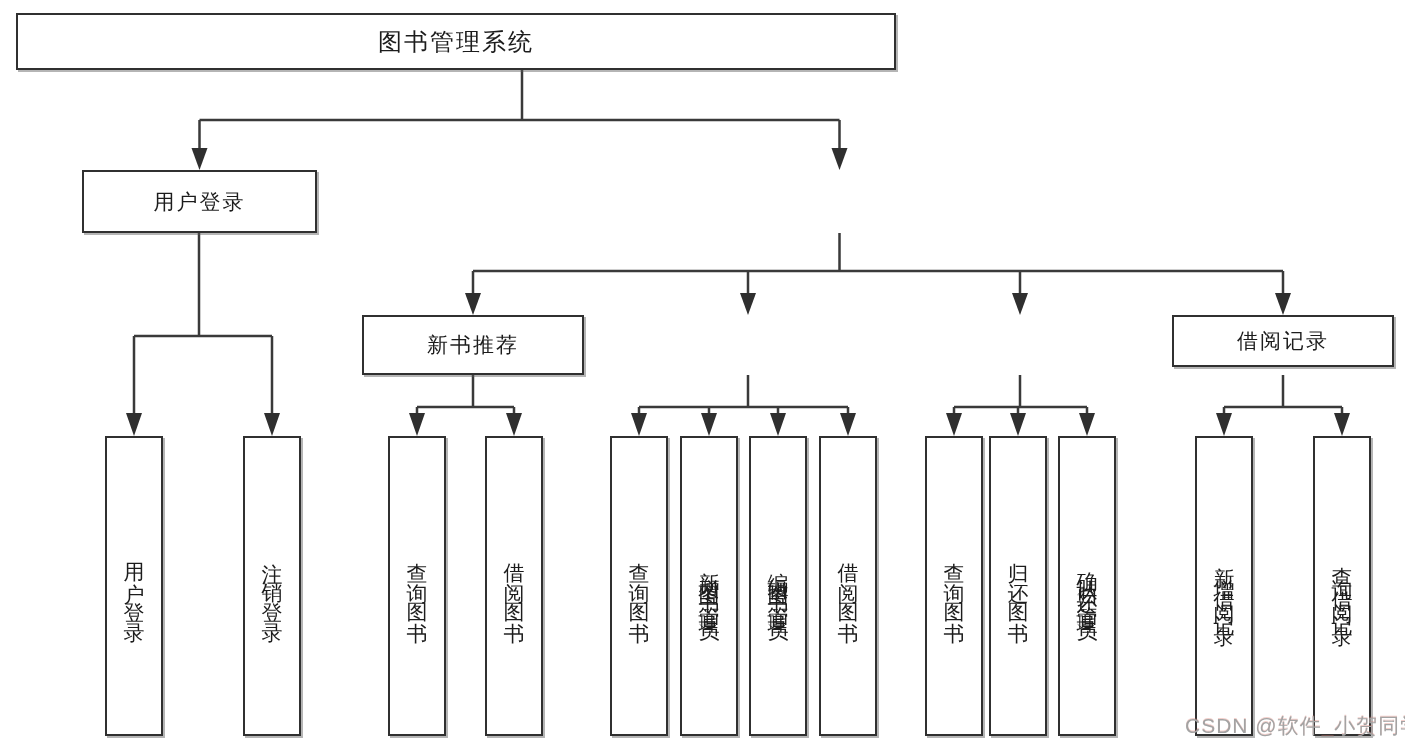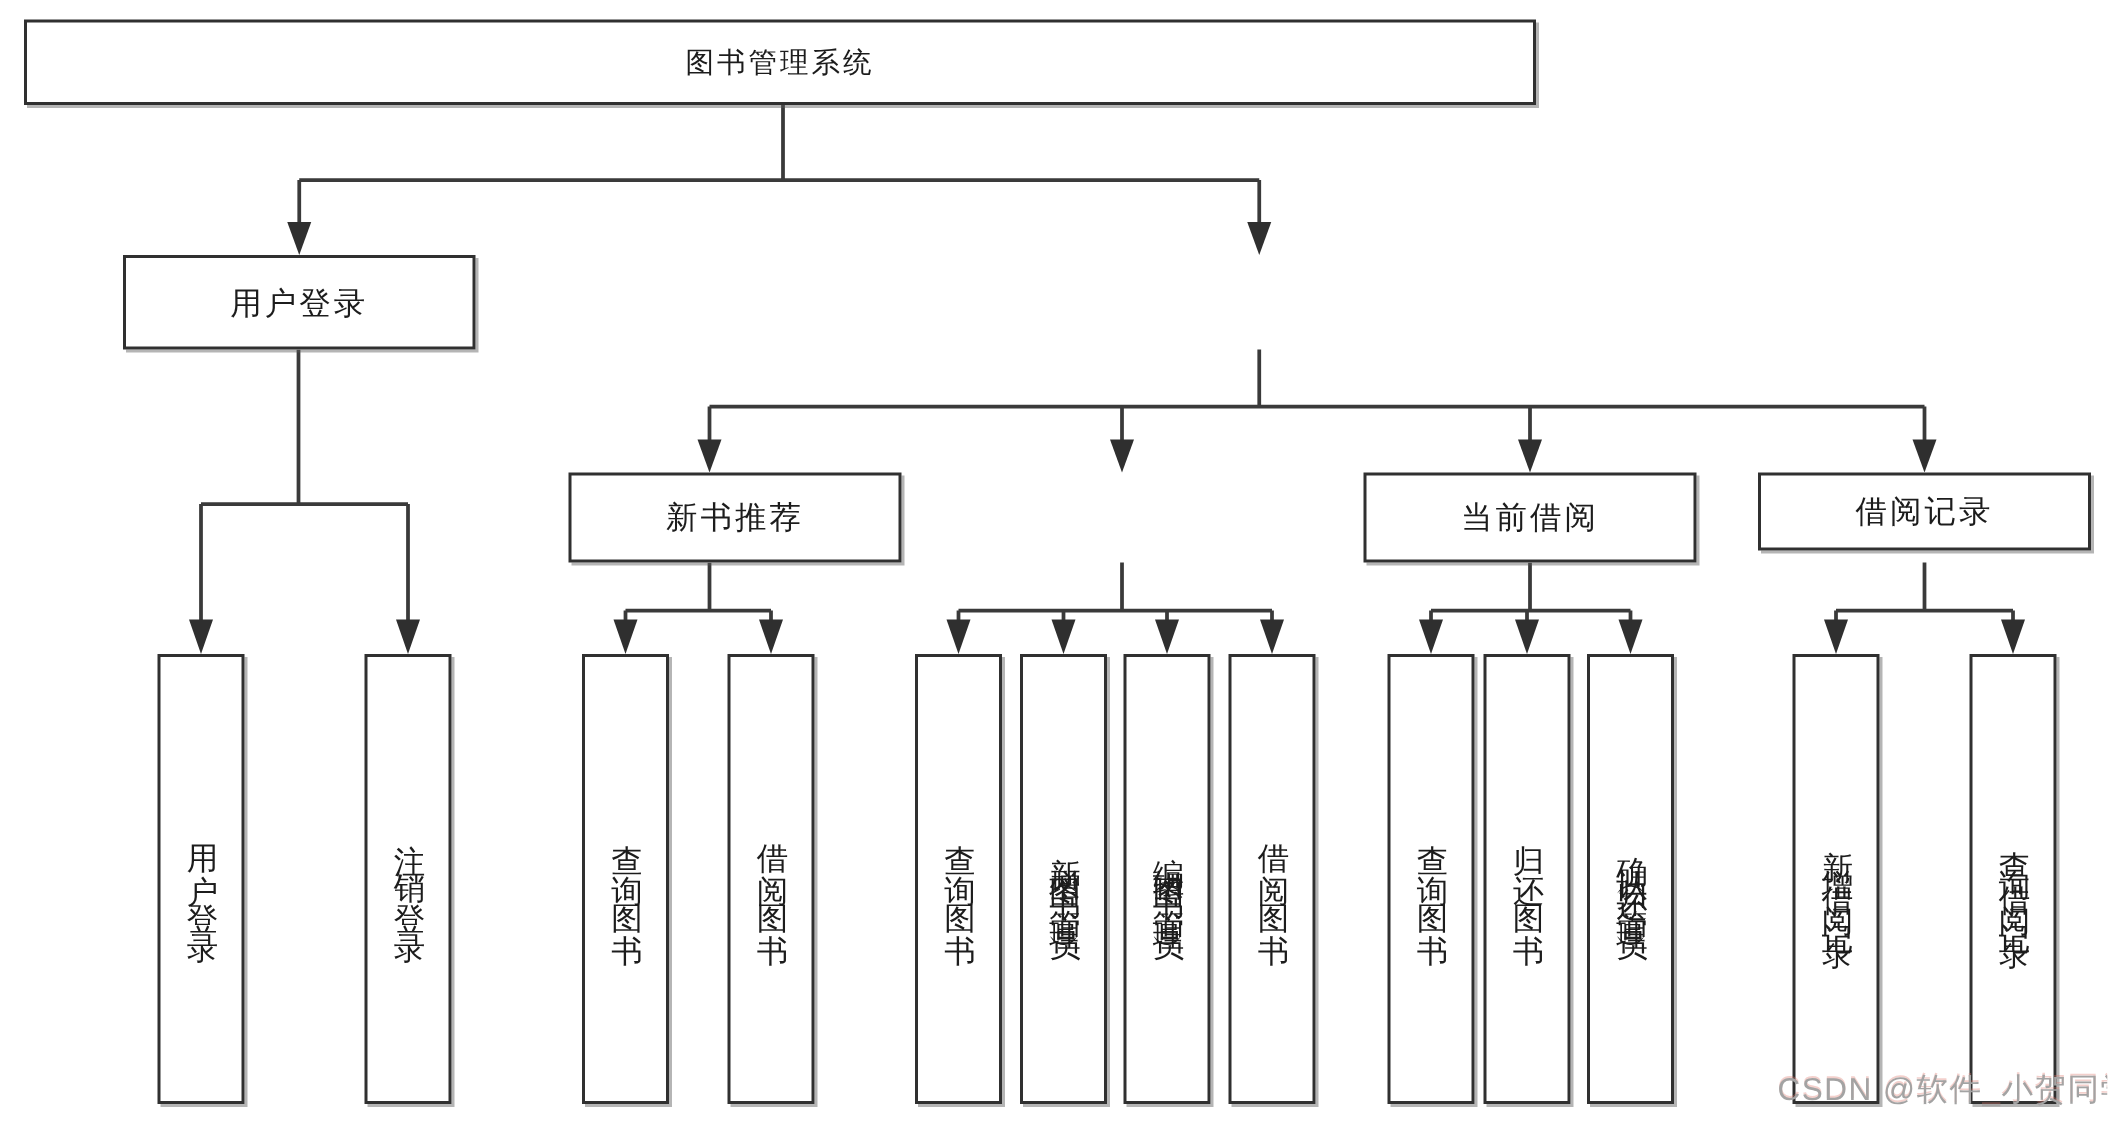--- a/index.html
+++ b/index.html
@@ -17,21 +17,21 @@
     box-sizing:border-box;
     background:#ffffff;
     border:2px solid #303030;
     box-shadow:2px 2px 0 rgba(90,90,90,.45);
     display:flex;align-items:center;justify-content:center;
     font-size:21px;
     letter-spacing:2px;
     white-space:nowrap;
     z-index:2;
   }
-  .root{left:16px;top:13px;width:1008px;height:57px;font-size:19px;}
+  .root{left:16px;top:13px;width:880px;height:57px;font-size:24px;}
   .leaf{
     display:block;
     width:58px;height:300px;top:436px;
     writing-mode:vertical-rl;
     text-orientation:mixed;
     text-align:center;
     line-height:54px;
     letter-spacing:20px;
     font-size:21px;
   }
@@ -86,22 +86,21 @@
       <polygon points="1079,413 1095,413 1087,436"></polygon>
       <polygon points="1216,413 1232,413 1224,436"></polygon>
       <polygon points="1334,413 1350,413 1342,436"></polygon>
     </g>
   </svg>
 
   <div class="node root">图书管理系统</div>
 
   <div class="node" style="left:82px;top:170px;width:235px;height:63px;">用户登录</div>
 
-  <div class="node" style="left:379px;top:315px;width:222px;height:60px;">新书推荐</div>
-  <div class="node" style="left:909px;top:315px;width:222px;height:60px;">当前借阅</div>
+  <div class="node" style="left:362px;top:315px;width:222px;height:60px;">新书推荐</div>
   <div class="node" style="left:1172px;top:315px;width:222px;height:52px;">借阅记录</div>
 
   <div class="node leaf" style="left:105px;">用户登录</div>
   <div class="node leaf" style="left:243px;">注销登录</div>
 
   <div class="node leaf" style="left:388px;">查询图书</div>
   <div class="node leaf" style="left:485px;">借阅图书</div>
 
   <div class="node leaf" style="left:610px;">查询图书</div>
   <div class="node leaf v9" style="left:680px;">新增图书（管理员）</div>

